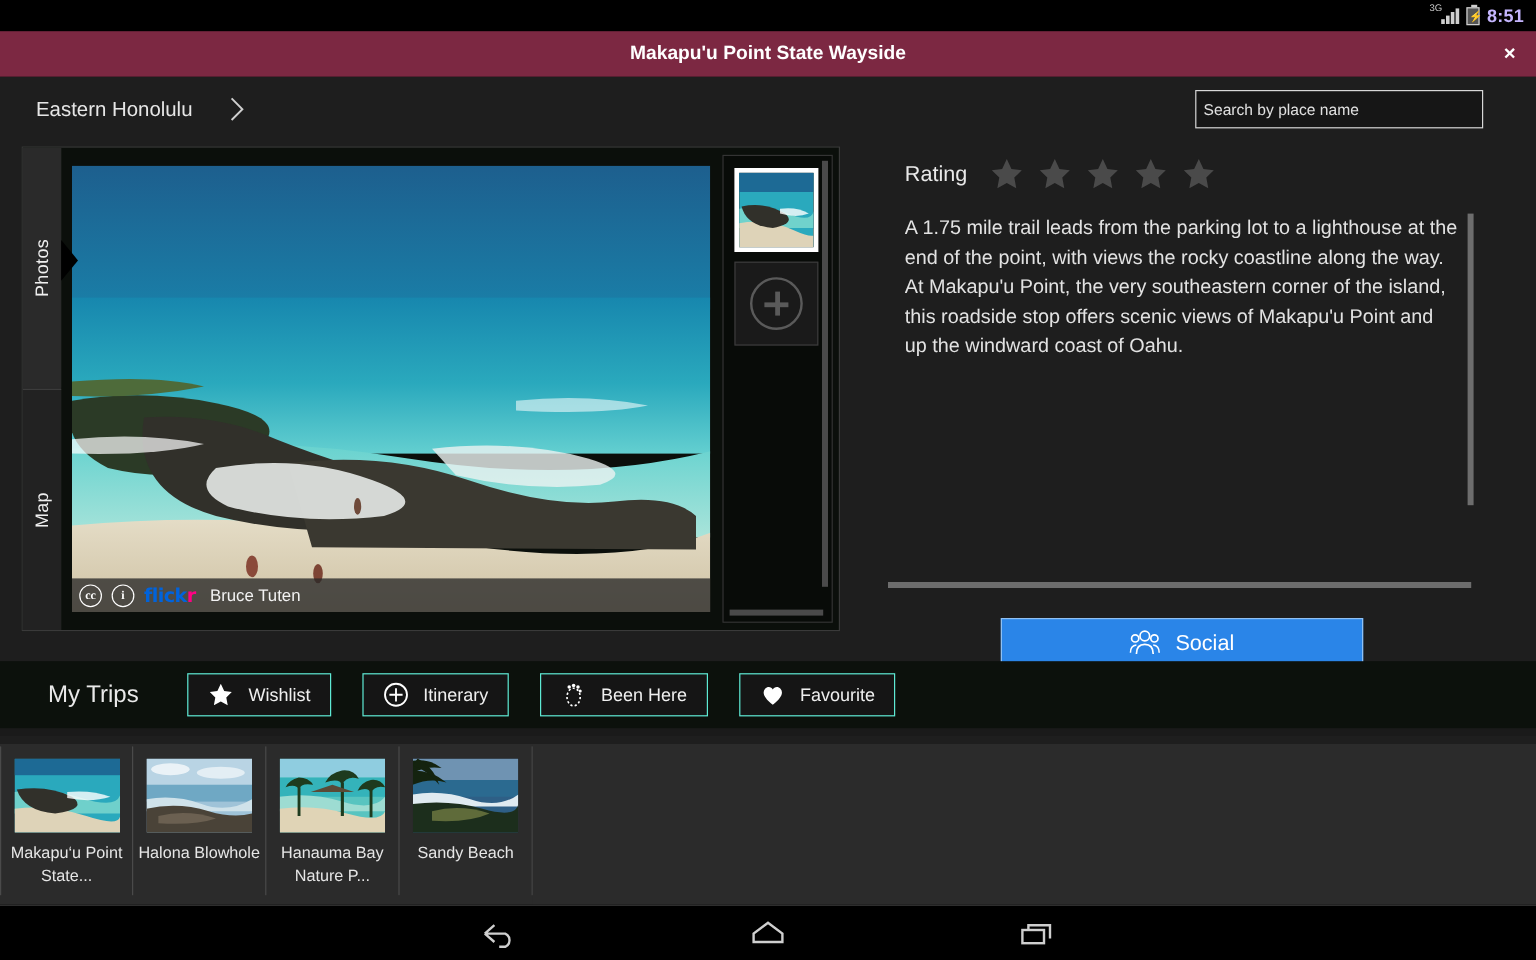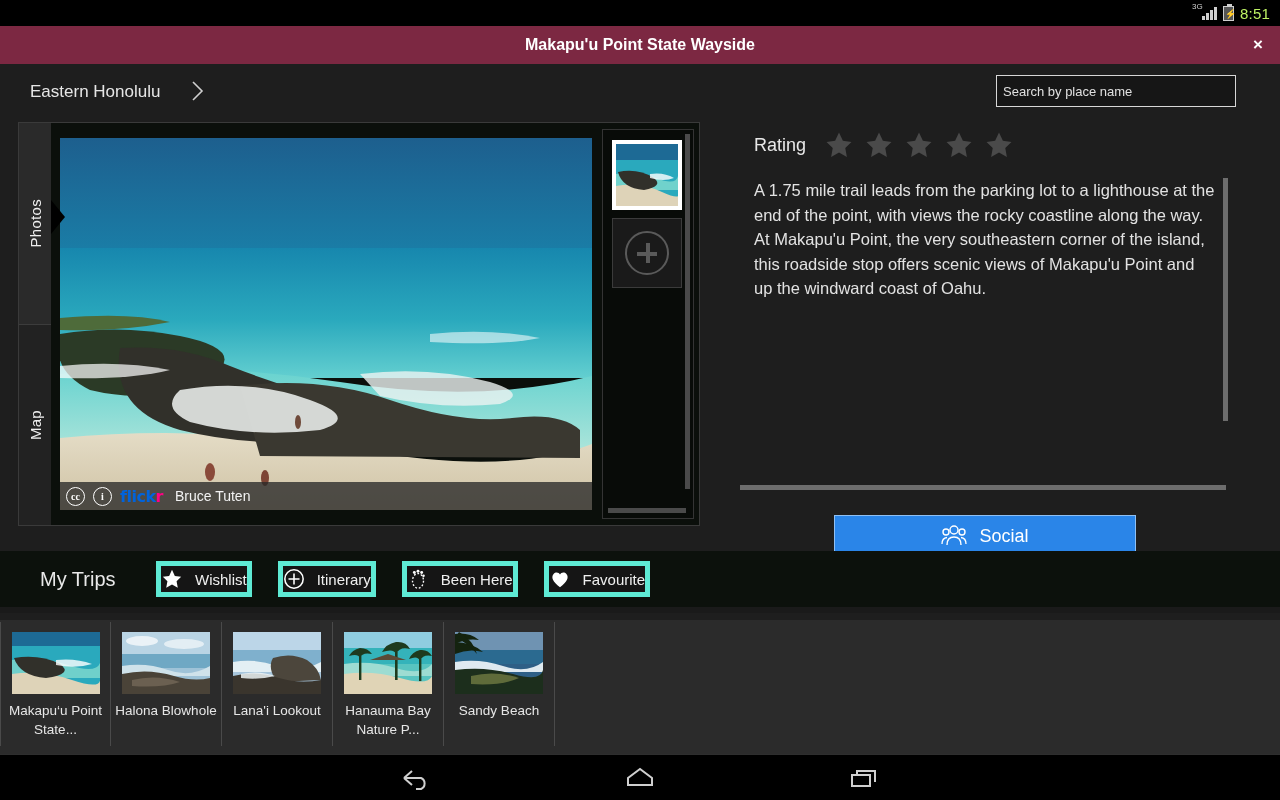--- a/index.html
+++ b/index.html
@@ -23,21 +23,21 @@
   .sb-batt {
     width: 11px; height: 15px; border: 1.5px solid #cfcfcf; position: relative;
     background: #555;
   }
   .sb-batt:before {
     content: ""; position: absolute; top: -3px; left: 3px; width: 5px; height: 2px; background: #cfcfcf;
   }
   .sb-batt .blt {
     position: absolute; inset: 1px; color: #cfcfcf; font-size: 9px; line-height: 12px; text-align: center;
   }
-  .sb-time { color: #bef264; font-size: 15px; letter-spacing: .2px; }
+  .sb-time { color: #c4b5fd; font-size: 15px; letter-spacing: .2px; font-weight: bold; }
 
   
   .title-bar {
     position: absolute; top: 26px; left: 0; width: 1280px; height: 38px;
     background: #7c2842; display: flex; align-items: center; justify-content: center; font-weight: bold;
   }
   .title-bar .t { color: #fff; font-size: 16px; }
   .title-close {
     position: absolute; right: 0; top: 0; width: 44px; height: 38px;
     display: flex; align-items: center; justify-content: center;
@@ -188,23 +188,23 @@
   .social-btn .lbl { color: #fff; font-size: 18px; }
 
   
   .mytrips {
     position: absolute; left: 0; top: 487px; width: 1280px; height: 56px;
     background: #0c110c;
     display: flex; align-items: center;
   }
   .mytrips-label { color: #e9e9e9; font-size: 20px; margin-left: 40px; width: 116px; }
   .trip-btn {
-    height: 36px; border: 5px solid #5eead4; background: #151515;
+    height: 36px; border: 1px solid #5eead4; background: #151515;
     display: flex; align-items: center; gap: 12px;
-    padding: 0 0; margin-right: 26px; cursor: pointer;
+    padding: 0 16px; margin-right: 26px; cursor: pointer;
   }
   .trip-btn .lbl { color: #efefef; font-size: 15px; white-space: nowrap; }
   .trip-ico { width: 22px; height: 22px; flex: 0 0 22px; }
 
   .bar-sep {
     position: absolute; left: 0; top: 543px; width: 1280px; height: 6px; background: #1a1a1a;
   }
 
   
   .strip {
@@ -453,34 +453,20 @@
             <ellipse cx="62" cy="12" rx="20" ry="5" fill="#fff" opacity=".6"></ellipse>
             <rect y="22" width="88" height="14" fill="#6fa8c4"></rect>
             <path d="M0 34 Q24 30 46 38 T88 34 L88 44 L0 44 Z" fill="#cfe2ea"></path>
             <path d="M0 42 Q26 36 52 44 Q72 50 88 46 L88 62 L0 62 Z" fill="#4a4338"></path>
             <path d="M10 48 Q34 42 58 50 Q40 56 10 54 Z" fill="#6b6051"></path>
           </svg>
         </div>
         <div class="place-name">Halona Blowhole</div>
       </div>
 
-      <div class="place">
-        <div class="place-thumb">
-          <svg width="88" height="62" viewBox="0 0 88 62" preserveAspectRatio="none">
-            <rect width="88" height="62" fill="#a8c6dc"></rect>
-              <rect width="88" height="18" fill="#bcd6e8"></rect>
-            <rect y="18" width="88" height="16" fill="#7fb0cd"></rect>
-            <path d="M0 30 Q22 26 44 34 T88 30 L88 40 L0 40 Z" fill="#e3eff4"></path>
-            <path d="M40 26 Q58 20 74 28 Q86 36 88 48 L44 50 Q34 36 40 26 Z" fill="#4c463c"></path>
-            <path d="M0 44 Q22 38 46 46 Q66 52 88 48 L88 62 L0 62 Z" fill="#3a352d"></path>
-            <path d="M8 42 Q26 38 42 44 Q26 48 8 46 Z" fill="#eef4f6" opacity=".85"></path>
-          </svg>
-        </div>
-        <div class="place-name">Lana'i Lookout</div>
-      </div>
 
       <div class="place">
         <div class="place-thumb">
           <svg width="88" height="62" viewBox="0 0 88 62" preserveAspectRatio="none">
             <rect width="88" height="62" fill="#58c4c0"></rect>
               <rect width="88" height="16" fill="#8fcde0"></rect>
             <rect y="16" width="88" height="16" fill="#34b3ba"></rect>
             <path d="M0 32 Q26 28 52 36 T88 32 L88 44 L0 44 Z" fill="#9ddcd2"></path>
             <path d="M0 42 Q28 38 56 46 T88 44 L88 62 L0 62 Z" fill="#e0d4b6"></path>
             <g fill="#1e3b1e">

